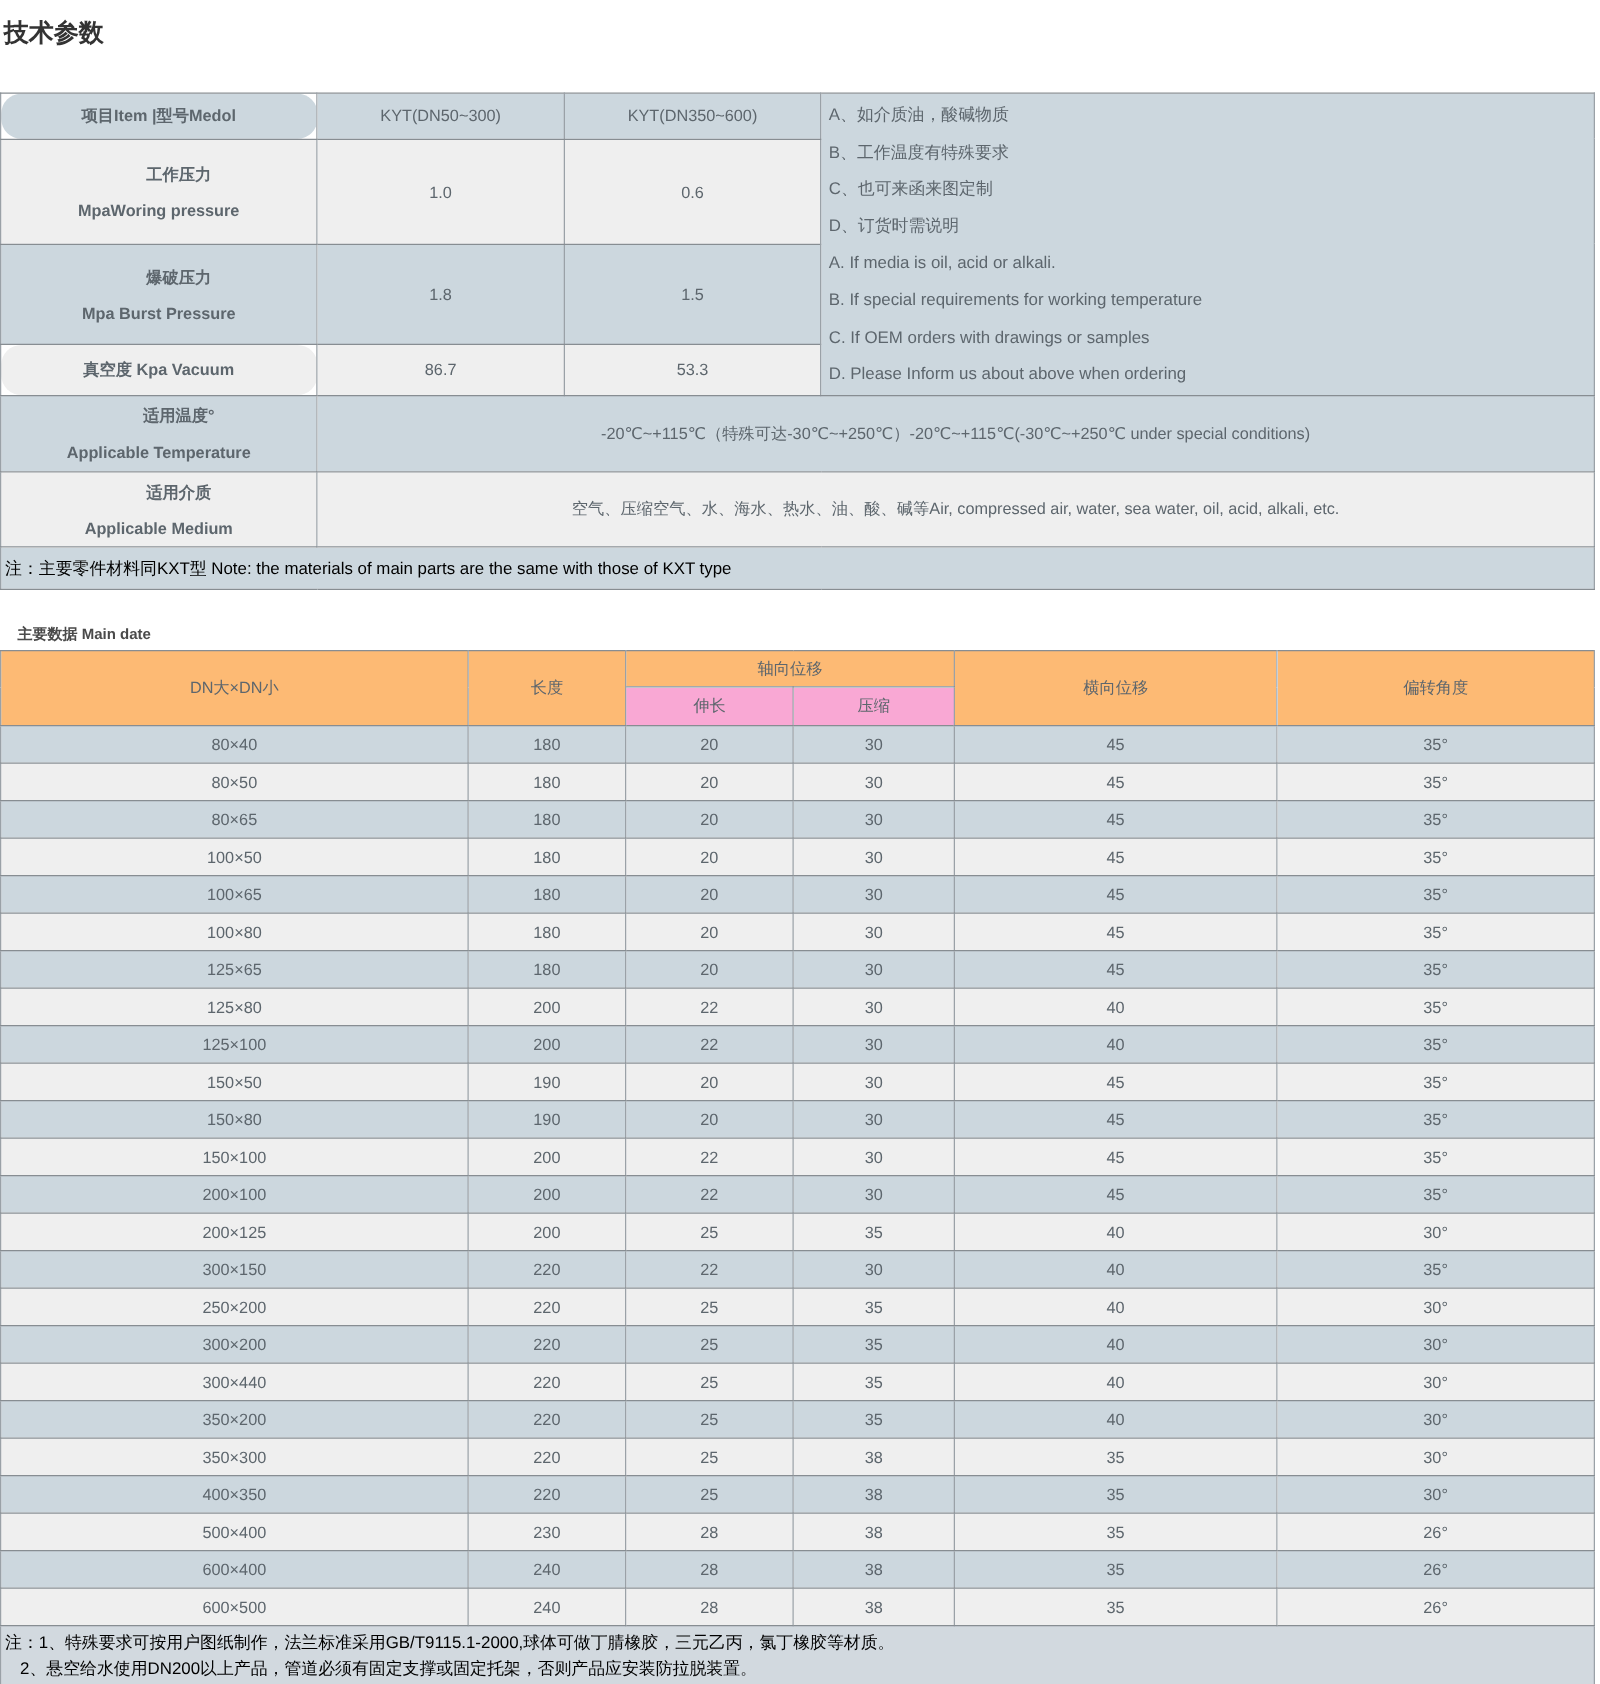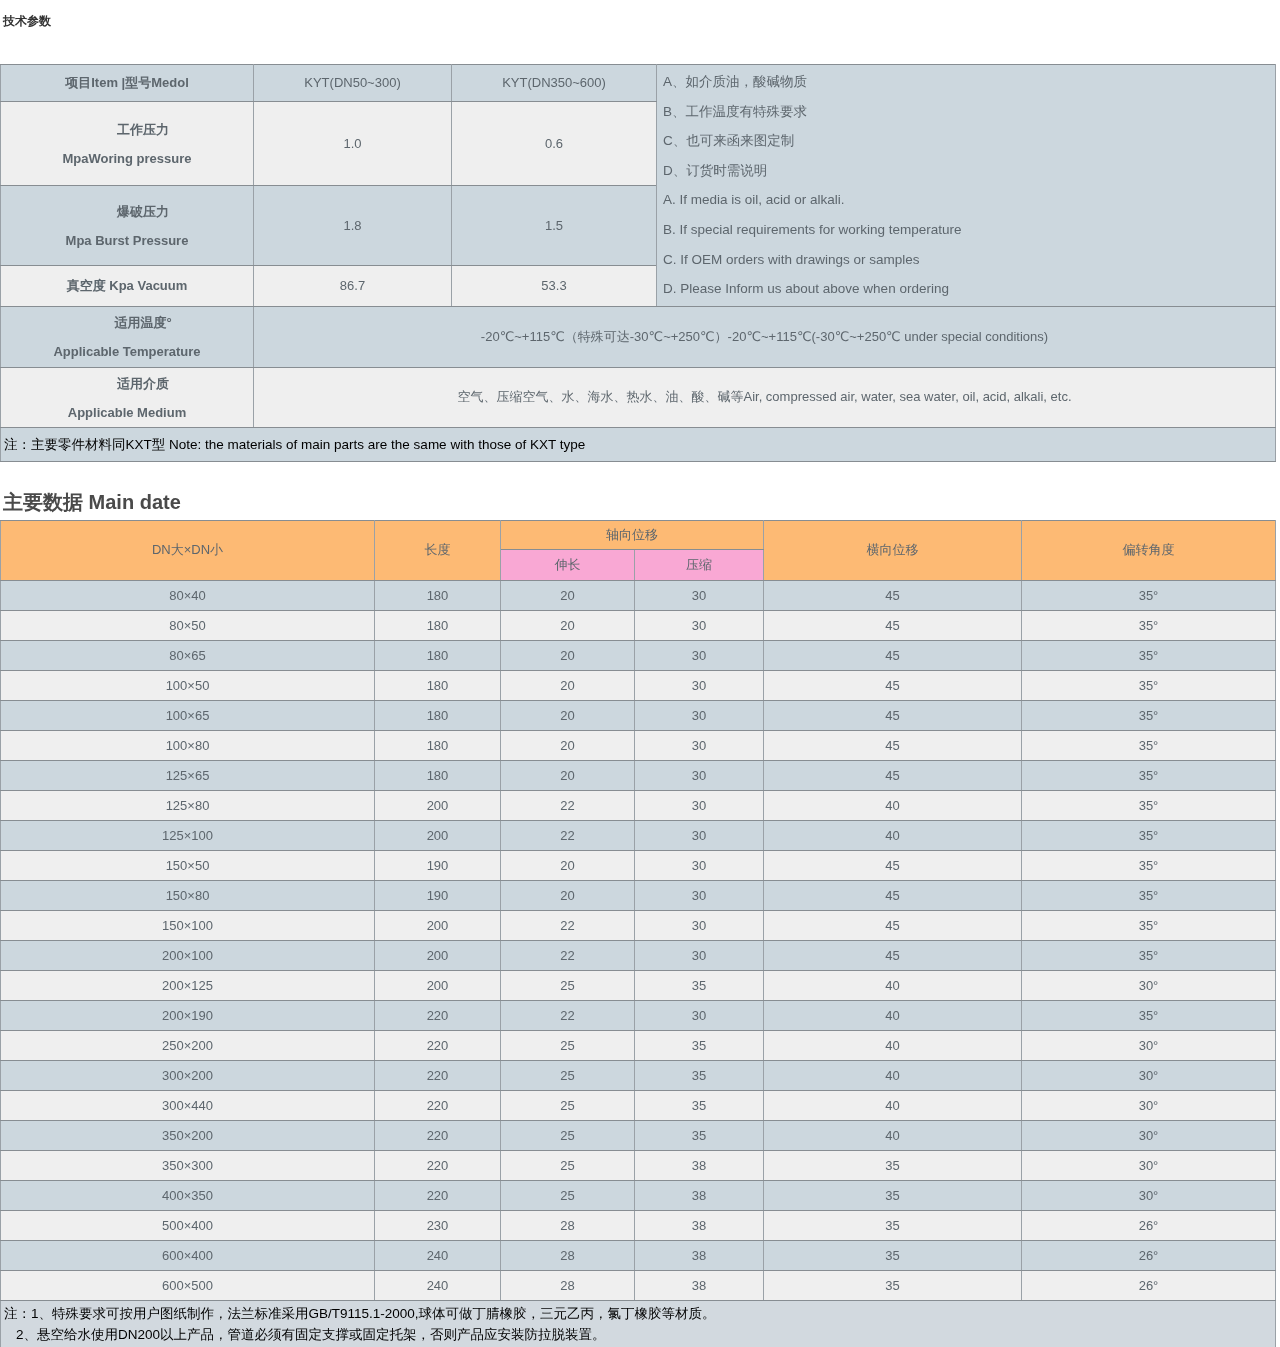--- a/index.html
+++ b/index.html
@@ -3,26 +3,26 @@
 <meta charset="utf-8">
 <style>
   html,body{margin:0;padding:0;background:#fff;}
   body{
     width:1280px;
     font-family:"Liberation Sans","DejaVu Sans",sans-serif;
     color:#5d666d;
     -webkit-font-smoothing:antialiased;
   }
   .sec-title1{
-    font-size:12px;font-weight:bold;color:#333;
+    font-size:20px;font-weight:bold;color:#333;
     padding:13px 0 0 3px;margin:0 0 34px 0;
   }
   .sec-title2{
-    font-size:20px;font-weight:bold;color:#4a4a4a;
-    margin:27px 0 4px 0;padding-left:3px;
+    font-size:12px;font-weight:bold;color:#4a4a4a;
+    margin:27px 0 4px 0;padding-left:14px;
   }
   table{
     border-collapse:collapse;
     width:1275px;
     table-layout:fixed;
   }
   td{
     border:1px solid #9aa1a7;
     border-top-color:#878d92;
     border-bottom-color:#878d92;
@@ -31,21 +31,21 @@
     vertical-align:middle;
     padding:0;
     overflow:hidden;
     color:#5d666d;
   }
   tr.blue > td{background:#ccd7de;}
   tr.light > td{background:#efefef;}
   td.blue{background:#fdba74;}
   td.sublight{background:#f9a8d4;}
   td.notefoot{background:#d2d9df;}
-  .b{font-weight:bold;}
+  .b{font-weight:bold;border-radius:16px;}
   .lbl-gap{margin-bottom:12px;margin-left:32px;}
   td.side{
     text-align:left;
     vertical-align:middle;
     padding:2px 4px 2px 6px;
     line-height:29.6px;
     font-size:13.5px;
   }
   td.notes-cell{
     text-align:left;
@@ -258,21 +258,21 @@
       </tr>
       <tr class="light">
         <td>200×125</td>
         <td>200</td>
         <td>25</td>
         <td>35</td>
         <td>40</td>
         <td>30°</td>
       </tr>
       <tr class="blue">
-        <td>200×190</td>
+        <td>300×150</td>
         <td>220</td>
         <td>22</td>
         <td>30</td>
         <td>40</td>
         <td>35°</td>
       </tr>
       <tr class="light">
         <td>250×200</td>
         <td>220</td>
         <td>25</td>

